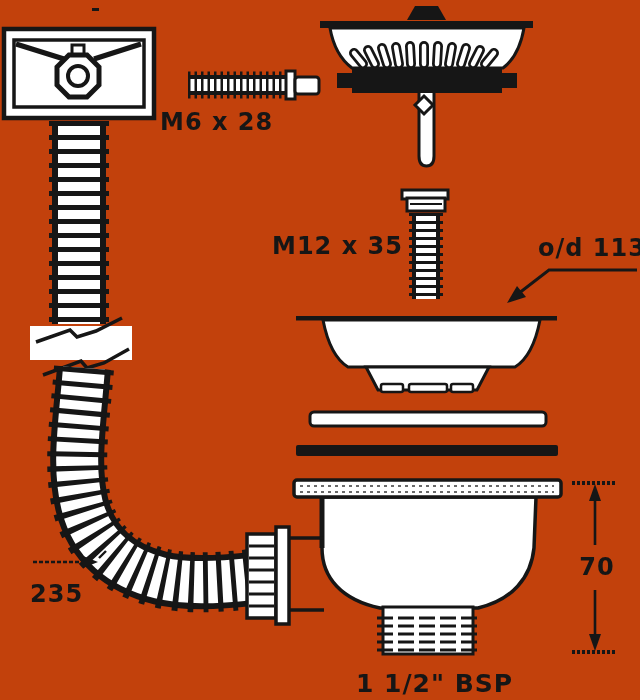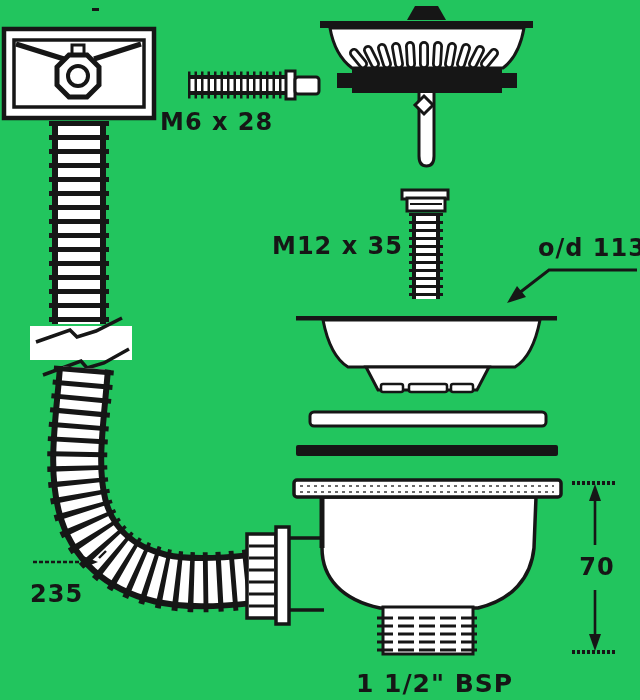--- a/index.html
+++ b/index.html
@@ -1,17 +1,17 @@
 <!DOCTYPE html>
 <html><head>
 <meta charset="utf-8">
 <title>Exploded waste diagram</title>
 <style>
   html,body{margin:0;padding:0;background:#ffffff;}
-  .stage{width:640px;height:700px;background:#22c55e;position:relative;overflow:hidden;}
+  .stage{width:640px;height:700px;background:#c2410c;position:relative;overflow:hidden;}
   svg{display:block;}
   text{font-family:"DejaVu Sans","Liberation Sans",sans-serif;font-weight:600;fill:#161616;letter-spacing:1px;}
   .lbl{font-size:24px;}
   .lbl-big{font-size:25px;}
 </style>
 </head>
 <body>
 
 <div class="stage">
 <svg width="640" height="700" viewBox="0 0 640 700">

